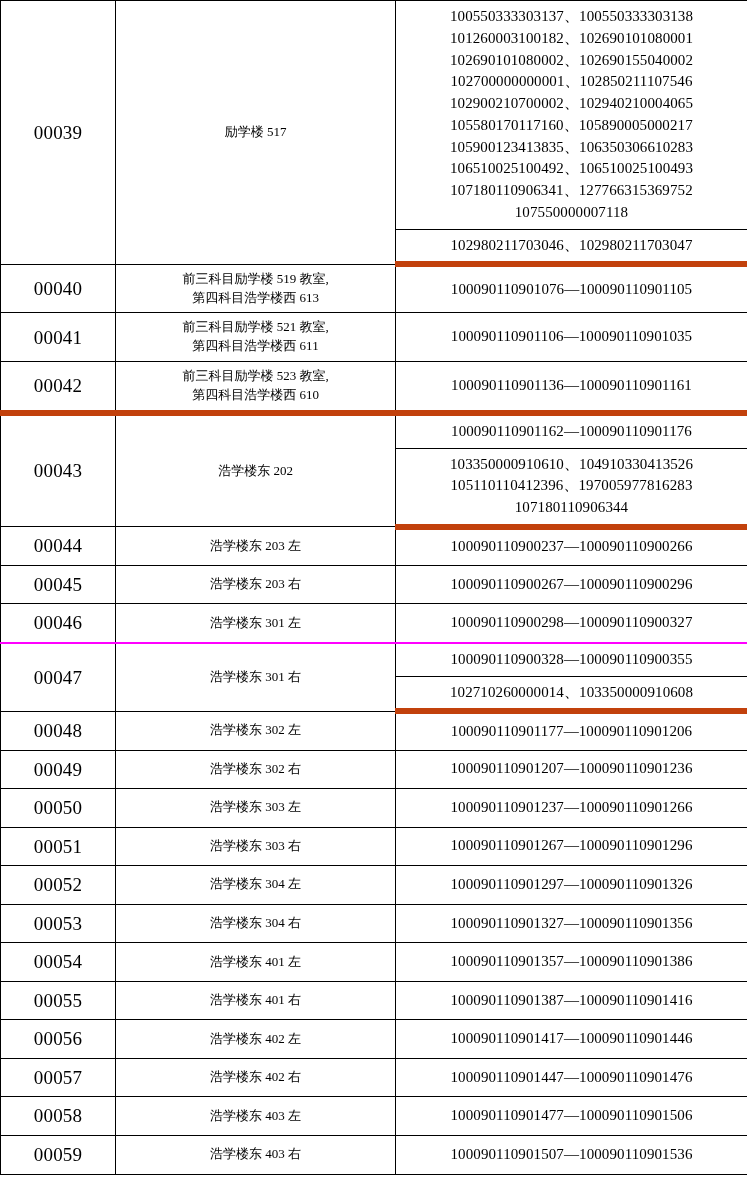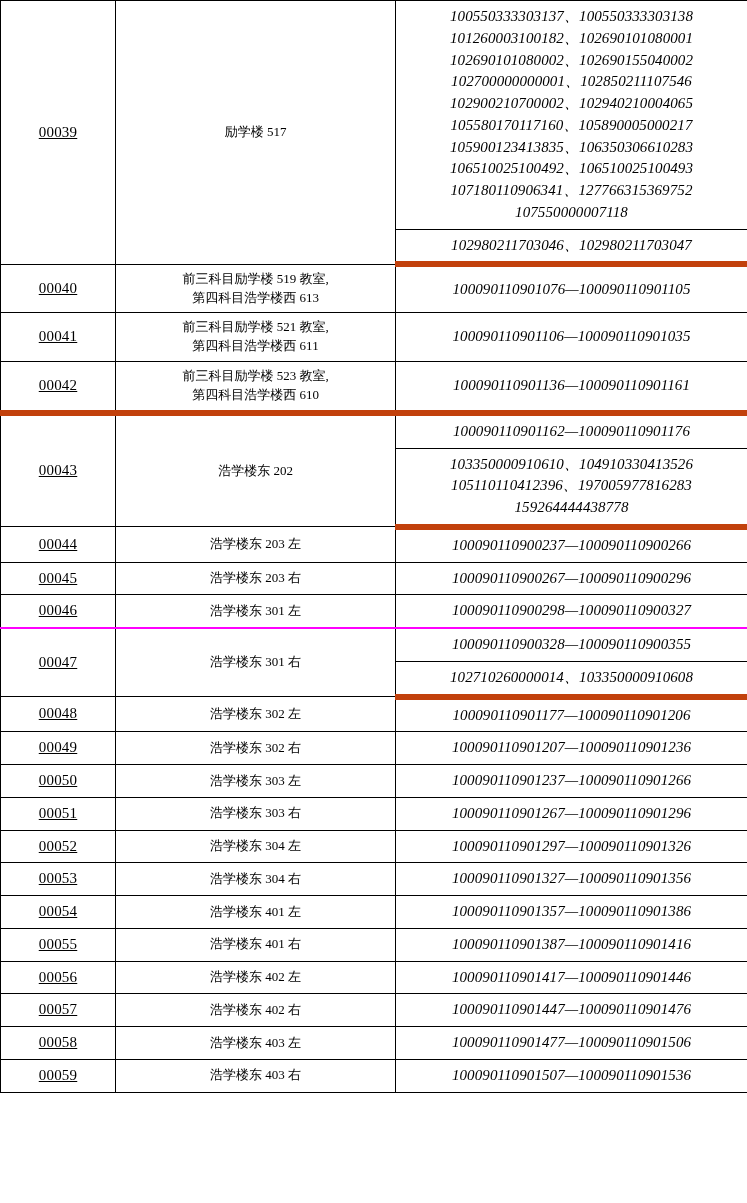--- a/index.html
+++ b/index.html
@@ -35,34 +35,32 @@
   }
   col.c-code { width: 115px; }
   col.c-room { width: 280px; }
   col.c-ids  { width: 352px; }
 
   .cell {
     padding: 5px 6px;
   }
   .cell-code {
     font-family: "Liberation Serif", "DejaVu Serif", serif;
-    font-size: 15px;
+    font-size: 19px;
     letter-spacing: 0.2px;
-    text-decoration: underline;
   }
   .cell-room {
     font-family: "Liberation Serif", "DejaVu Serif", serif;
     font-size: 13px;
   }
   .cell-room .line { display: block; }
   .cell-ids {
     font-family: "Liberation Serif", "DejaVu Serif", serif;
     font-size: 15px;
     letter-spacing: 0.1px;
-    font-style: italic;
   }
   .cell-ids .line { display: block; white-space: nowrap; }
 
   
   tr.sep-top > td { border-top: 2px solid #ff00ff; }
   tr.sep-bot > td { border-bottom: 6px solid #c2410c; }
 </style>
 </head>
 <body>
 
@@ -171,21 +169,21 @@
           <div class="cell cell-ids">
             <span class="line">100090110901162—100090110901176</span>
           </div>
         </td>
       </tr>
       <tr class="sep-bot">
         <td>
           <div class="cell cell-ids">
             <span class="line">103350000910610、104910330413526</span>
             <span class="line">105110110412396、197005977816283</span>
-            <span class="line">159264444438778</span>
+            <span class="line">107180110906344</span>
           </div>
         </td>
       </tr>
 
       <tr>
         <td>
           <div class="cell cell-code">00044</div>
         </td>
         <td>
           <div class="cell cell-room">

